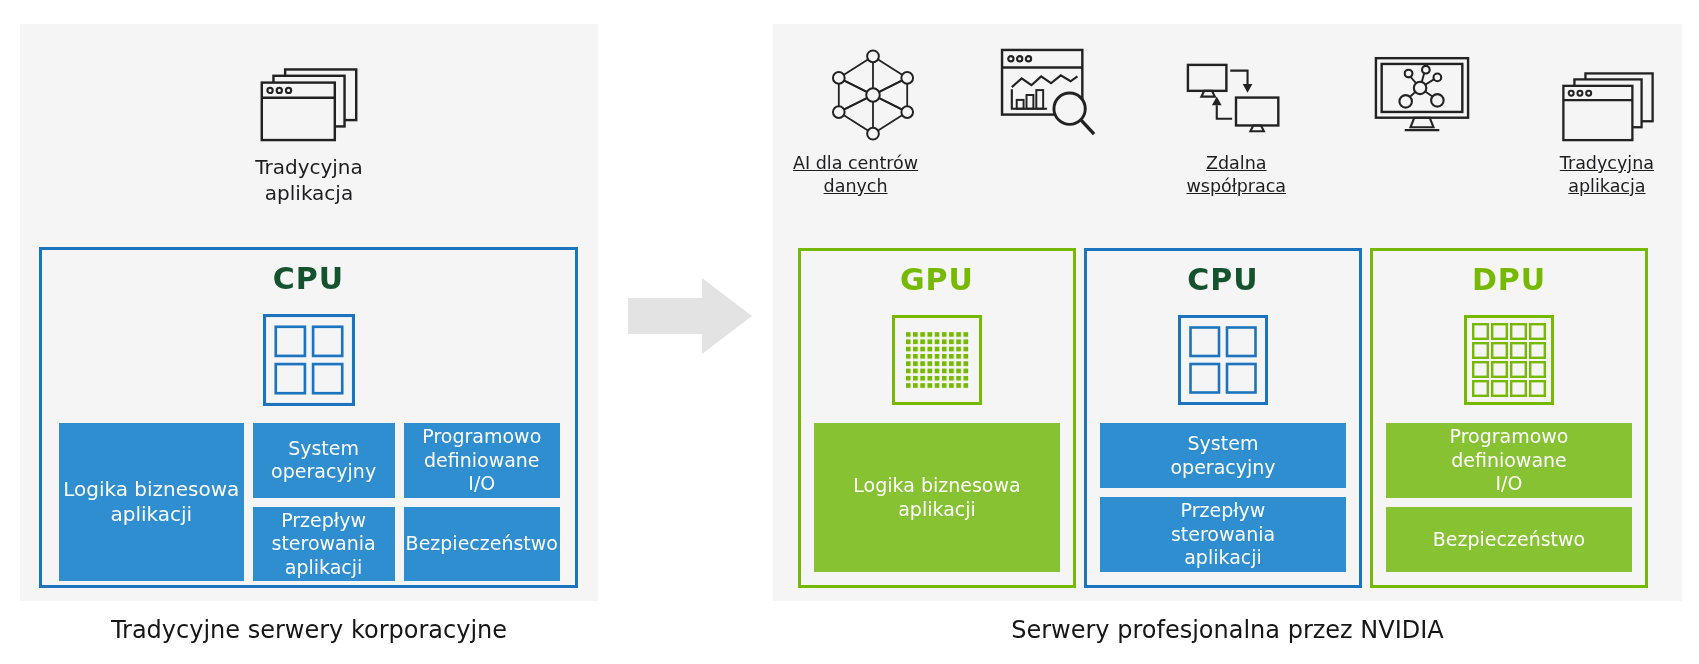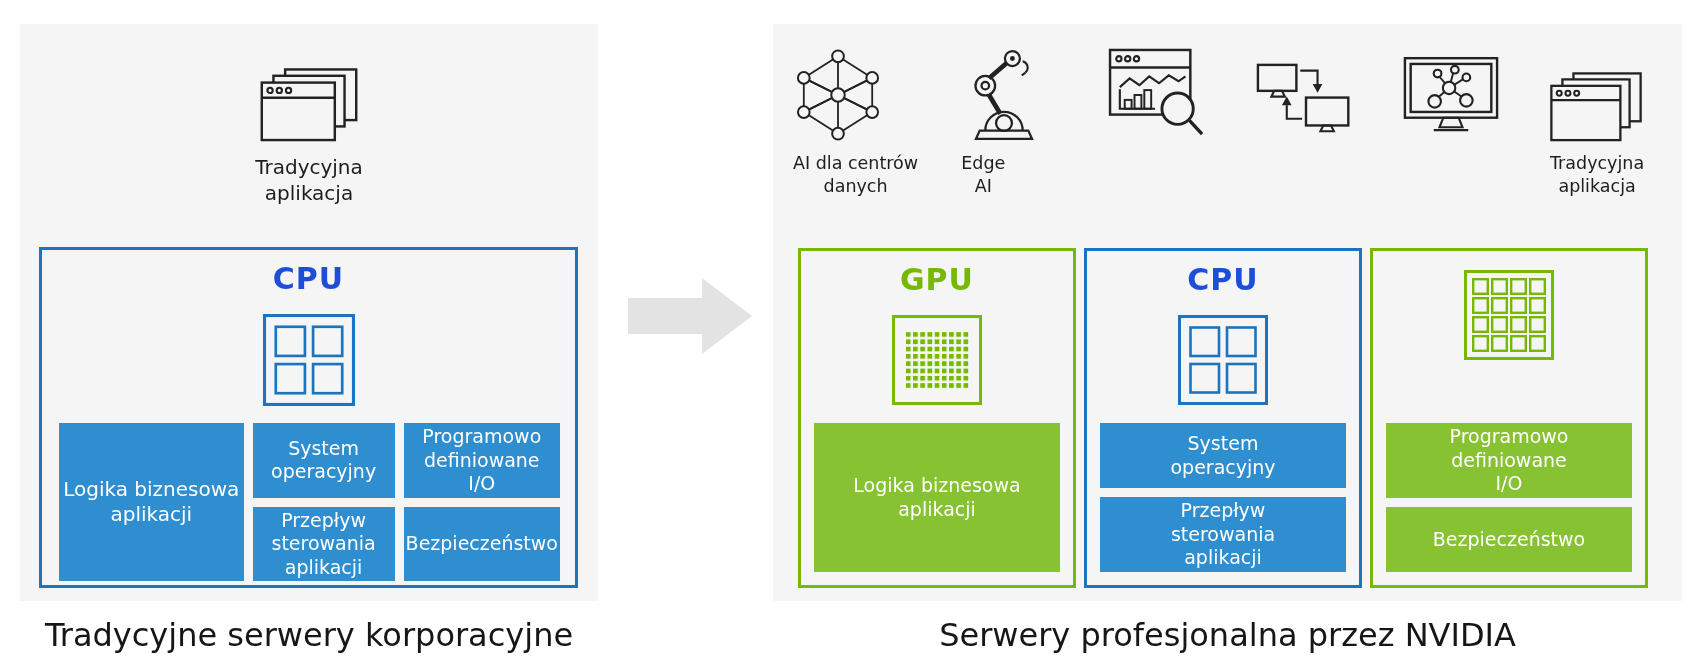--- a/index.html
+++ b/index.html
@@ -11,48 +11,48 @@
   .panel{position:absolute;top:24px;height:577px;background:#f5f5f6;}
   .panel-left{left:20px;width:578px;}
   .panel-right{left:773px;width:909px;}
 
   
   .app{position:absolute;top:44px;left:0;right:0;display:flex;flex-direction:column;align-items:center;}
   .app-label{margin-top:12px;font-size:20px;line-height:1.3;text-align:center;white-space:pre-line;color:#1d1d1f;}
 
   
   .workloads{position:absolute;top:18px;left:0;right:0;display:flex;justify-content:space-between;padding:0 28px 0 20px;}
-  .workload{display:flex;flex-direction:column;align-items:flex-start;min-width:104px;}
+  .workload{display:flex;flex-direction:column;align-items:flex-end;min-width:104px;text-decoration:underline;}
   .wl-icon{height:100px;display:flex;align-items:flex-end;justify-content:center;}
   .wl-label{margin-top:10px;font-size:17.5px;line-height:1.3;text-align:center;white-space:pre-line;color:#1d1d1f;}
 
   
   .chip{position:relative;height:341px;border:3px solid #1b74bd;}
   .chip.blue{border-color:#1b74bd;}
   .chip.green{border-color:#76b900;}
   .chip-title{margin-top:12px;text-align:center;font-size:30px;font-weight:bold;letter-spacing:1px;line-height:1.1;}
-  .chip.blue .chip-title{color:#1d4ed8;}
+  .chip.blue .chip-title{color:#14532d;}
   .chip.green .chip-title{color:#76b900;}
   .chip-icon{display:flex;justify-content:center;margin-top:19px;}
 
   .left-chip{position:absolute;left:19px;top:223px;width:539px;}
   .lchip-grid{position:absolute;left:17px;right:15px;bottom:13px;height:149px;
     display:grid;grid-template-columns:1.3fr 1fr 1fr;grid-template-rows:1fr 1fr;gap:9px;}
   .block{background:#2e8ed0;color:#ffffff;display:flex;align-items:center;justify-content:center;
     text-align:center;white-space:pre-line;font-size:19px;line-height:1.24;padding:2px;}
   .block.tall{grid-row:1/3;font-size:20px;}
   .chip.green .block{background:#86c232;}
 
   .chips{position:absolute;left:25px;top:224px;display:flex;gap:8px;}
   .chips .chip{width:278px;height:340px;}
   .stack{position:absolute;left:13px;right:13px;bottom:13px;height:149px;display:flex;flex-direction:column;gap:9px;}
   .stack .block{flex:1;}
 
   
-  .caption{position:absolute;top:616px;text-align:center;font-size:32px;color:#161616;}
+  .caption{position:absolute;top:616px;text-align:center;font-size:24px;color:#161616;}
   .caption-left{left:20px;width:578px;}
   .caption-right{left:773px;width:909px;}
 
   
   .arrow{position:absolute;left:628px;top:278px;}
 
   svg{display:block;}
 </style>
 </head>
 <body>
@@ -139,39 +139,20 @@
             <circle cx="50" cy="52" r="7.5" fill="#f5f5f6" stroke-width="2.2"></circle>
             <circle cx="12" cy="71" r="6.5" fill="#f5f5f6" stroke-width="2.2"></circle>
             <circle cx="88" cy="71" r="6.5" fill="#f5f5f6" stroke-width="2.2"></circle>
             <circle cx="50" cy="95" r="6.5" fill="#f5f5f6" stroke-width="2.2"></circle>
           </svg>
         </div>
         <div class="wl-label">AI dla centrów
 danych</div>
       </div>
 
-      <div class="workload">
-        <div class="wl-icon">
-          <svg width="86" height="94" viewBox="0 0 92 100" fill="none" stroke="#222222" stroke-width="2.4">
-            <polygon points="16,97 76,97 72,88 20,88"></polygon>
-            <path d="M26,88 A20,20 0 0 1 66,88"></path>
-            <circle cx="46" cy="80" r="8.5"></circle>
-            <line x1="42" y1="70" x2="27" y2="45" stroke-width="5"></line>
-            <circle cx="26" cy="40" r="10.5" fill="#f5f5f6"></circle>
-            <circle cx="26" cy="40" r="4"></circle>
-            <line x1="30" y1="32" x2="52" y2="13" stroke-width="5"></line>
-            <circle cx="55" cy="11" r="8" fill="#f5f5f6"></circle>
-            <circle cx="55" cy="11" r="2.6" fill="#222222" stroke="none"></circle>
-            <path d="M66,14 a7,7 0 0 1 3,12" stroke-width="2.2"></path>
-            <line x1="69" y1="26" x2="65" y2="29" stroke-width="2.2"></line>
-          </svg>
-        </div>
-        <div class="wl-label">Edge
-AI</div>
-      </div>
 
       <div class="workload">
         <div class="wl-icon">
           <svg width="102" height="94" viewBox="0 0 104 96" fill="none" stroke="#222222" stroke-width="2.5">
             <rect x="2" y="2" width="82" height="66" fill="#f5f5f6"></rect>
             <line x1="2" y1="20" x2="84" y2="20"></line>
             <circle cx="11" cy="11" r="2.7" stroke-width="2.2"></circle>
             <circle cx="20" cy="11" r="2.7" stroke-width="2.2"></circle>
             <circle cx="29" cy="11" r="2.7" stroke-width="2.2"></circle>
             <polyline points="12,40 22,31 32,38 42,29 52,36 62,28 72,34 79,29" stroke-width="2.2"></polyline>
@@ -191,20 +172,22 @@
             <rect x="2" y="8" width="40" height="27" fill="#f5f5f6"></rect>
             <polygon points="19,35 27,35 30,41 16,41" stroke-width="2.2"></polygon>
             <polyline points="46,14 64,14 64,28" stroke-width="2.2"></polyline>
             <polygon points="59,28 69,28 64,37" fill="#222222" stroke="none"></polygon>
             <rect x="52" y="42" width="44" height="29" fill="#f5f5f6"></rect>
             <polygon points="70,71 78,71 81,77 67,77" stroke-width="2.2"></polygon>
             <polyline points="48,64 32,64 32,50" stroke-width="2.2"></polyline>
             <polygon points="27,50 37,50 32,41" fill="#222222" stroke="none"></polygon>
           </svg>
         </div>
+        <div class="wl-label">Zdalna
+współpraca</div>
       </div>
 
       <div class="workload">
         <div class="wl-icon">
           <svg width="96" height="87" viewBox="0 0 100 90" fill="none" stroke="#222222" stroke-width="2.5">
             <rect x="2" y="3" width="96" height="62" fill="#f5f5f6"></rect>
             <rect x="8" y="9" width="84" height="50"></rect>
             <line x1="48" y1="34" x2="36" y2="20" stroke-width="2"></line>
             <line x1="48" y1="34" x2="53" y2="16" stroke-width="2"></line>
             <line x1="48" y1="34" x2="64" y2="24" stroke-width="2"></line>
@@ -274,20 +257,21 @@
         <div class="stack">
           <div class="block">System
 operacyjny</div>
           <div class="block">Przepływ
 sterowania
 aplikacji</div>
         </div>
       </div>
 
       <div class="chip green">
+        <div class="chip-title">DPU</div>
         <div class="chip-icon">
           <svg width="90" height="90" viewBox="0 0 90 90" fill="none" stroke="#76b900">
             <rect x="1.5" y="1.5" width="87" height="87" stroke-width="3"></rect>
             <rect x="9.2" y="9.2" width="14.6" height="14.6" stroke-width="2.4"></rect>
               <rect x="28.2" y="9.2" width="14.6" height="14.6" stroke-width="2.4"></rect>
               <rect x="47.2" y="9.2" width="14.6" height="14.6" stroke-width="2.4"></rect>
               <rect x="66.2" y="9.2" width="14.6" height="14.6" stroke-width="2.4"></rect>
             <rect x="9.2" y="28.2" width="14.6" height="14.6" stroke-width="2.4"></rect>
               <rect x="28.2" y="28.2" width="14.6" height="14.6" stroke-width="2.4"></rect>
               <rect x="47.2" y="28.2" width="14.6" height="14.6" stroke-width="2.4"></rect>

